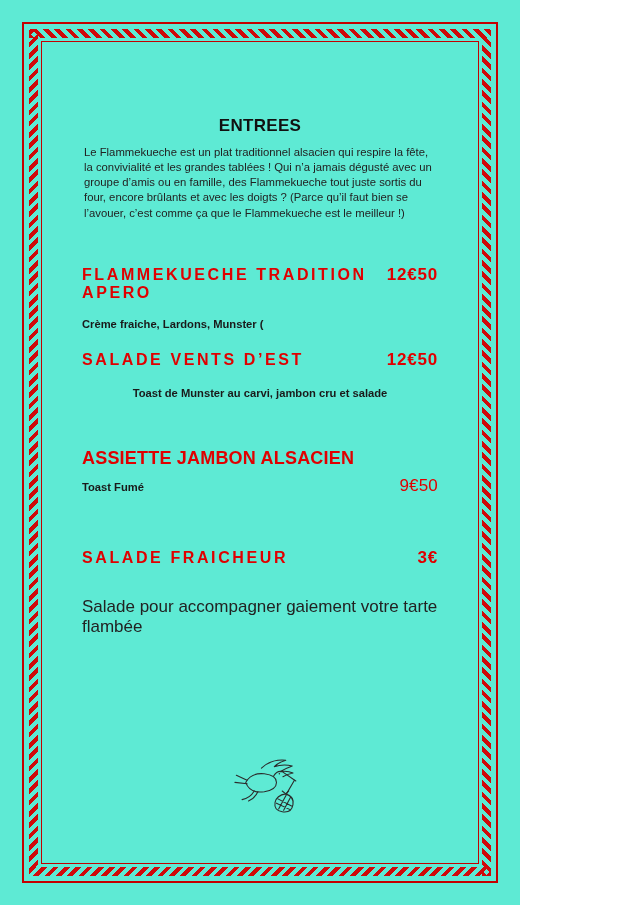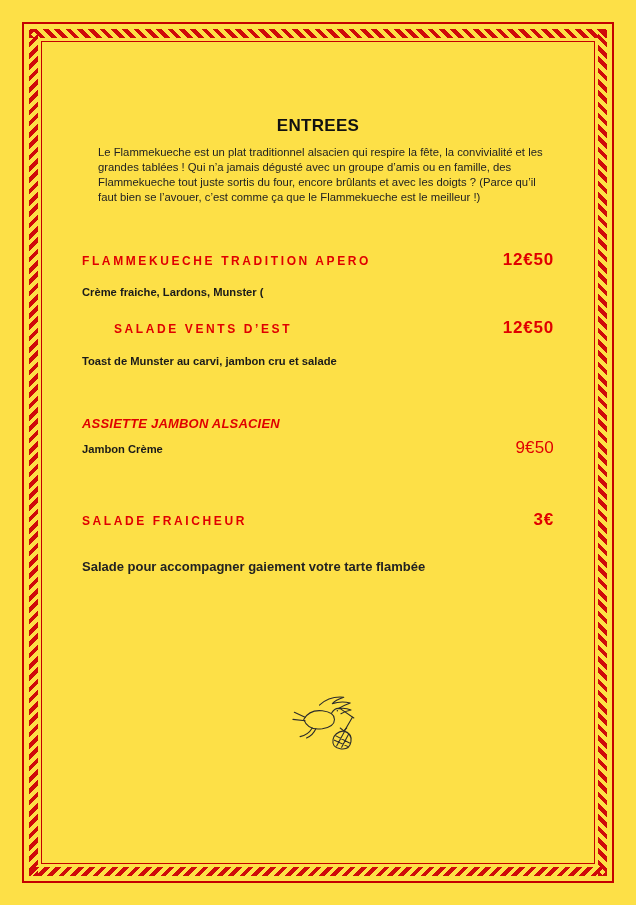--- a/index.html
+++ b/index.html
@@ -3,23 +3,23 @@
 <meta charset="utf-8">
 <style>
   html, body {
     margin: 0;
     padding: 0;
     background: #ffffff;
     font-family: "Liberation Sans", sans-serif;
   }
   .page {
     position: relative;
-    width: 636px;
+    width: 520px;
     height: 905px;
-    background: #fde047;
+    background: #5eead4;
     overflow: hidden;
   }
   
   .frame-outer {
     position: absolute;
     inset: 22px;
     border: 2.5px solid #c40000;
     pointer-events: none;
   }
   .frame-inner {
@@ -49,68 +49,67 @@
   }
   .title {
     margin: 116px 0 0 0;
     text-align: center;
     font-size: 17px;
     font-weight: 700;
     color: #111111;
     letter-spacing: 0.3px;
   }
   .intro {
-    margin: 9px 0 0 16px;
+    margin: 9px 0 0 2px;
     font-size: 11.3px;
     line-height: 1.34;
     color: #222222;
   }
   .item-row {
     display: flex;
     justify-content: space-between;
     align-items: baseline;
   }
   .item-name {
-    font-size: 12px;
+    font-size: 16px;
     font-weight: 700;
     color: #e00000;
     letter-spacing: 2.6px;
   }
   .item-name.tight {
     letter-spacing: 0.2px;
-    font-size: 13px;
-    font-style: italic;
+    font-size: 18px;
   }
   .item-price {
     font-size: 17px;
     font-weight: 700;
     color: #e00000;
     letter-spacing: 0.8px;
   }
   .item-price.regular {
     font-weight: 400;
     letter-spacing: 0.2px;
     text-align: center;
   }
   .desc {
     margin: 0;
     font-size: 11.2px;
     font-weight: 700;
     color: #1a1a1a;
   }
   .desc.regular {
-    font-weight: 700;
-    font-size: 13px;
+    font-weight: 400;
+    font-size: 17px;
     color: #222222;
   }
   
   .row-1  { margin-top: 44px; }
   .desc-1 { margin-top: 16px; }
-  .row-2  { margin-top: 20px; margin-left: 32px; }
-  .desc-2 { margin-top: 17px; }
+  .row-2  { margin-top: 20px; }
+  .desc-2 { margin-top: 17px; text-align: center; }
   .row-3  { margin-top: 49px; }
   .row-3b { margin-top: 7px; }
   .row-4  { margin-top: 52px; }
   .desc-4 { margin-top: 29px; }
 
   .stork-wrap {
     margin-top: 118px;
     text-align: center;
   }
 </style>
@@ -141,21 +140,21 @@
     <div class="item-row row-2">
       <span class="item-name">SALADE VENTS D’EST</span>
       <span class="item-price">12€50</span>
     </div>
     <p class="desc desc-2">Toast de Munster au carvi, jambon cru et salade</p>
 
     <div class="item-row row-3">
       <span class="item-name tight">ASSIETTE JAMBON ALSACIEN</span>
     </div>
     <div class="item-row row-3b">
-      <span class="desc">Jambon Crème</span>
+      <span class="desc">Toast Fumé</span>
       <span class="item-price regular">9€50</span>
     </div>
 
     <div class="item-row row-4">
       <span class="item-name">SALADE FRAICHEUR</span>
       <span class="item-price">3€</span>
     </div>
     <p class="desc regular desc-4">Salade pour accompagner gaiement votre tarte flambée</p>
 
     <div class="stork-wrap">

